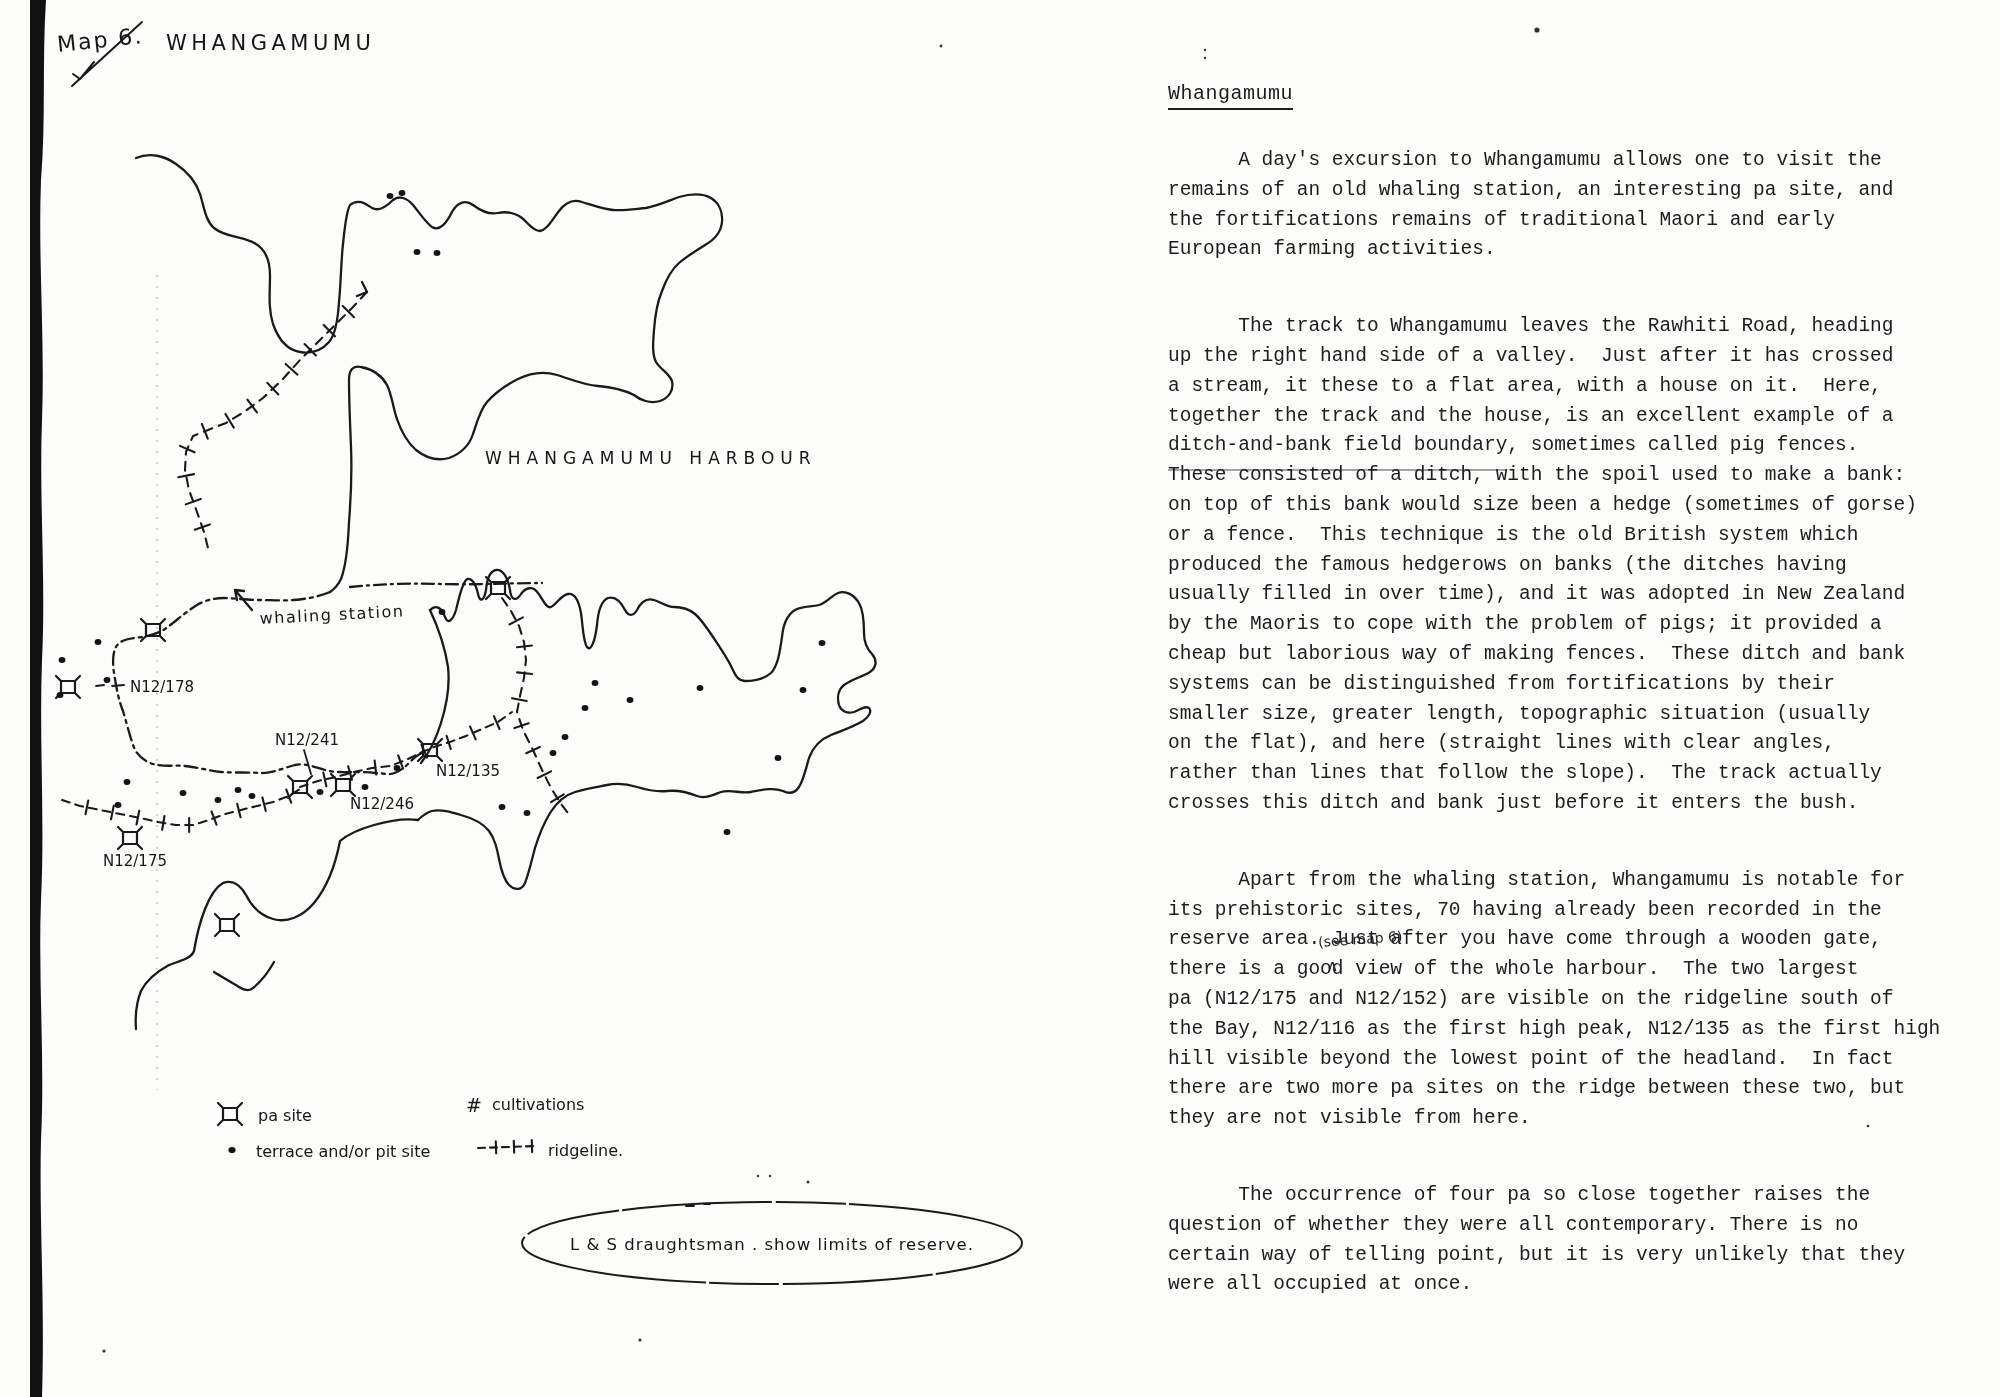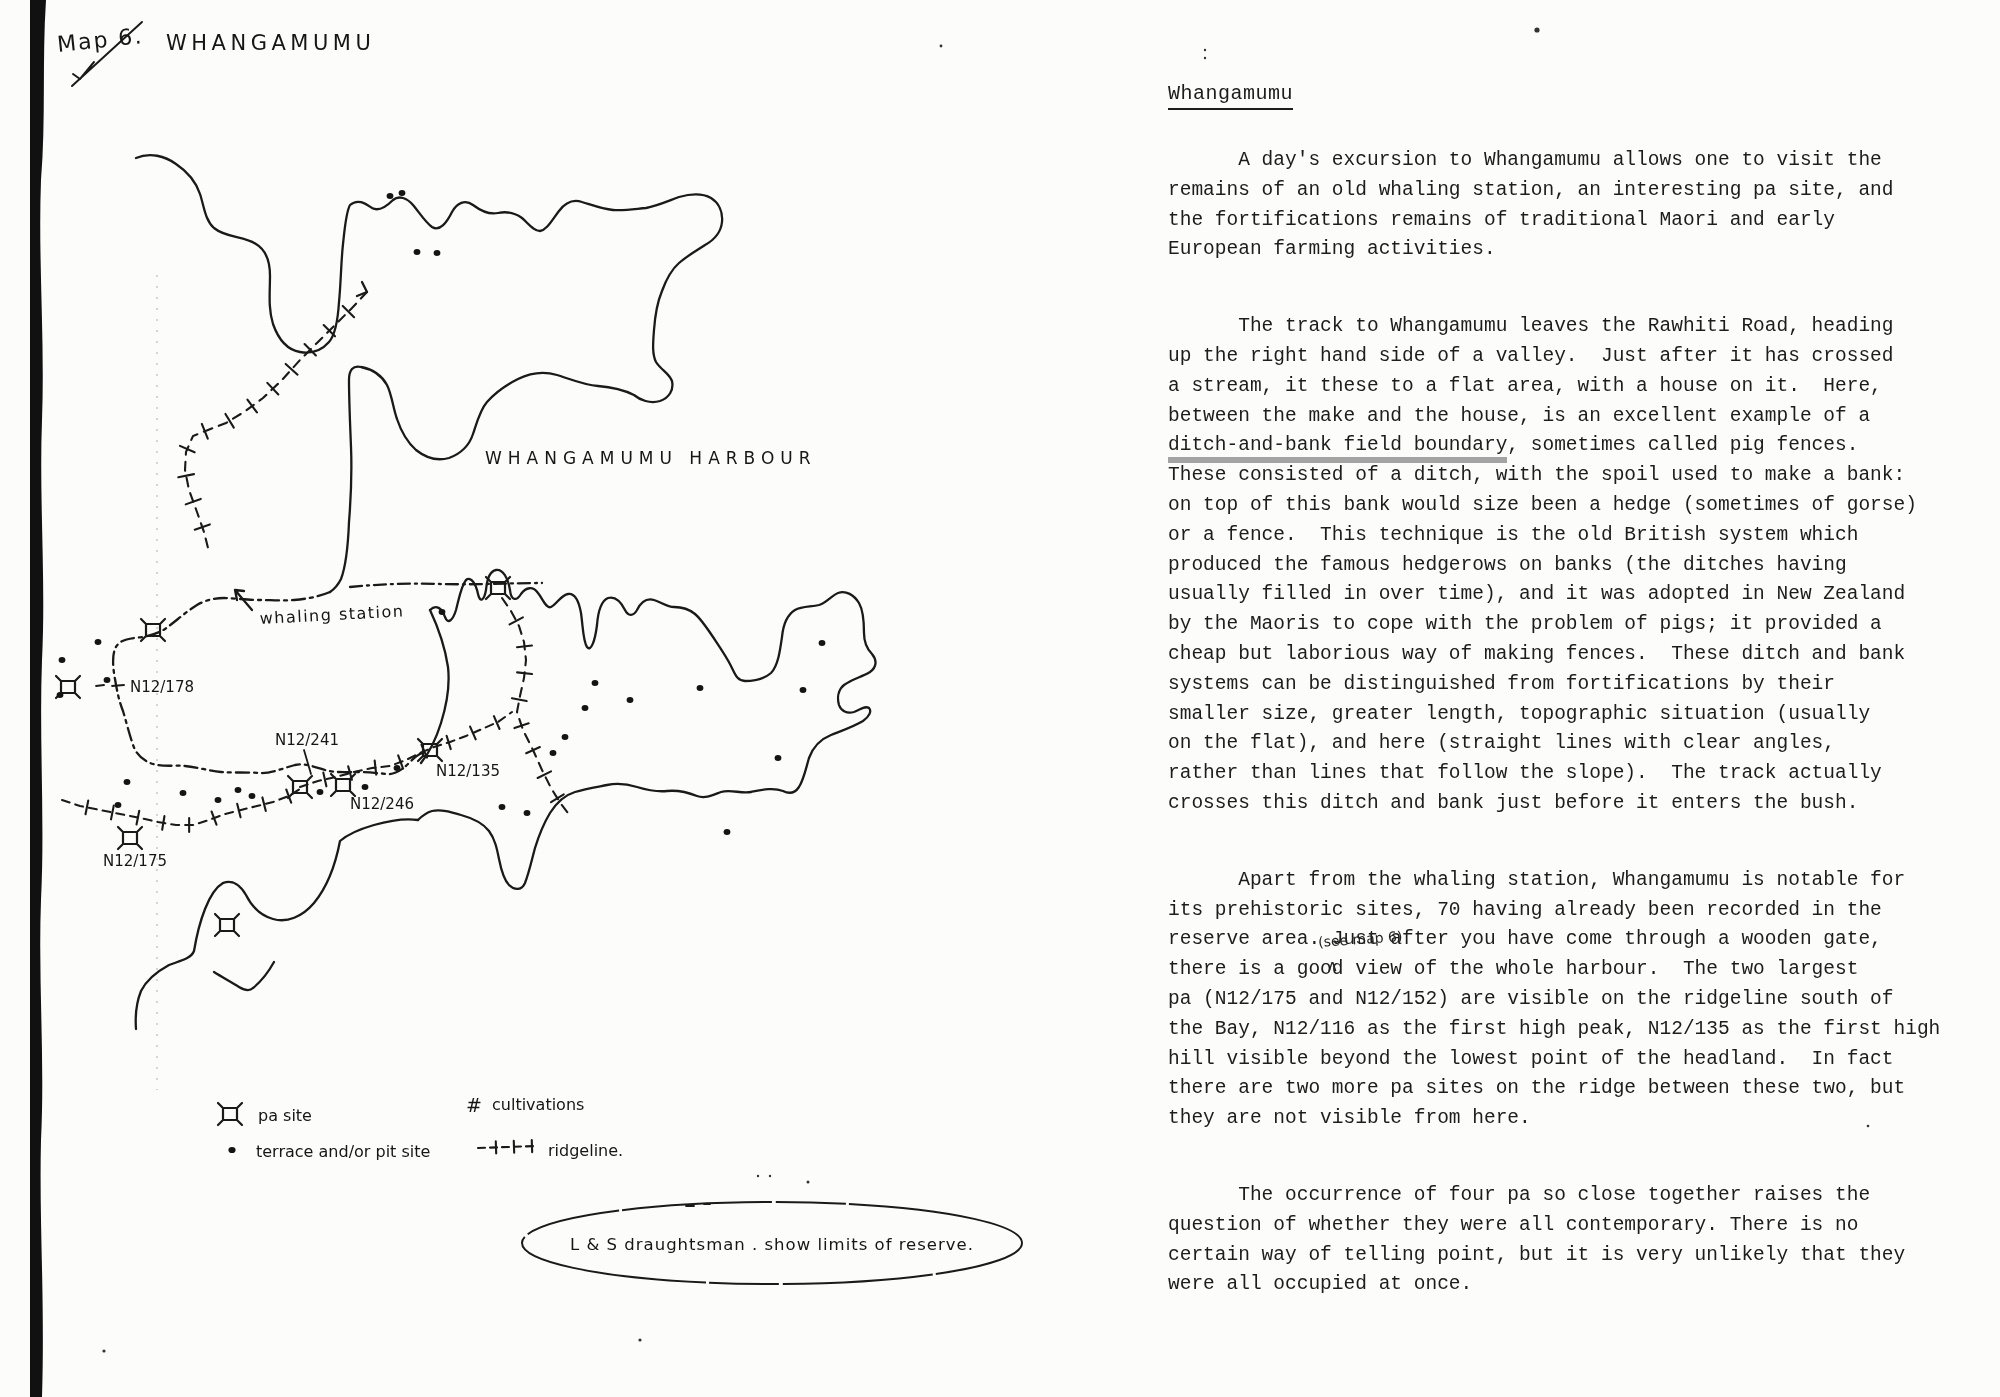--- a/index.html
+++ b/index.html
@@ -7,21 +7,21 @@
         font-family:"Liberation Sans",sans-serif;color:#1c1c1c;}
   svg{position:absolute;left:0;top:0;}
   .hand{font-family:"DejaVu Sans",sans-serif;fill:#161616;}
   
   .article{position:absolute;left:1168px;top:82px;width:835px;
            font-family:"Liberation Mono",monospace;font-size:19.5px;color:#1d1d1d;}
   .heading{display:inline-block;font-size:20px;border-bottom:2px solid #1d1d1d;
            padding-bottom:3px;margin-bottom:36px;letter-spacing:0.5px;}
   .para{margin:0 0 47px 0;}
   .ln{white-space:pre;line-height:29.8px;height:29.8px;}
-  .useg{border-bottom:6px solid #a3a3a3;padding-bottom:1px;}
+  .useg{border-bottom:2px solid #a3a3a3;padding-bottom:13px;}
   .annot{position:absolute;left:1318px;top:931px;font-family:"DejaVu Sans",sans-serif;
          font-size:14px;color:#222;transform:rotate(-4deg);}
   .caret{position:absolute;left:1328px;top:957px;font-family:"DejaVu Sans",sans-serif;
          font-size:15px;color:#222;}
 </style>
 </head>
 <body>
 
 <div class="page">
 
@@ -249,21 +249,21 @@
         <div class="para">
           <div class="ln"><span>      A day's excursion to Whangamumu allows one to visit the</span></div>
           <div class="ln"><span>remains of an old whaling station, an interesting pa site, and</span></div>
           <div class="ln"><span>the fortifications remains of traditional Maori and early</span></div>
           <div class="ln"><span>European farming activities.</span></div>
         </div>
         <div class="para">
           <div class="ln"><span>      The track to Whangamumu leaves the Rawhiti Road, heading</span></div>
           <div class="ln"><span>up the right hand side of a valley.  Just after it has crossed</span></div>
           <div class="ln"><span>a stream, it these to a flat area, with a house on it.  Here,</span></div>
-          <div class="ln"><span>between the make and the house, is an excellent example of a</span></div>
+          <div class="ln"><span>together the track and the house, is an excellent example of a</span></div>
           <div class="ln"><span class="useg">ditch-and-bank field boundary</span><span>, sometimes called pig fences.</span></div>
           <div class="ln"><span>These consisted of a ditch, with the spoil used to make a bank:</span></div>
           <div class="ln"><span>on top of this bank would size been a hedge (sometimes of gorse)</span></div>
           <div class="ln"><span>or a fence.  This technique is the old British system which</span></div>
           <div class="ln"><span>produced the famous hedgerows on banks (the ditches having</span></div>
           <div class="ln"><span>usually filled in over time), and it was adopted in New Zealand</span></div>
           <div class="ln"><span>by the Maoris to cope with the problem of pigs; it provided a</span></div>
           <div class="ln"><span>cheap but laborious way of making fences.  These ditch and bank</span></div>
           <div class="ln"><span>systems can be distinguished from fortifications by their</span></div>
           <div class="ln"><span>smaller size, greater length, topographic situation (usually</span></div>

